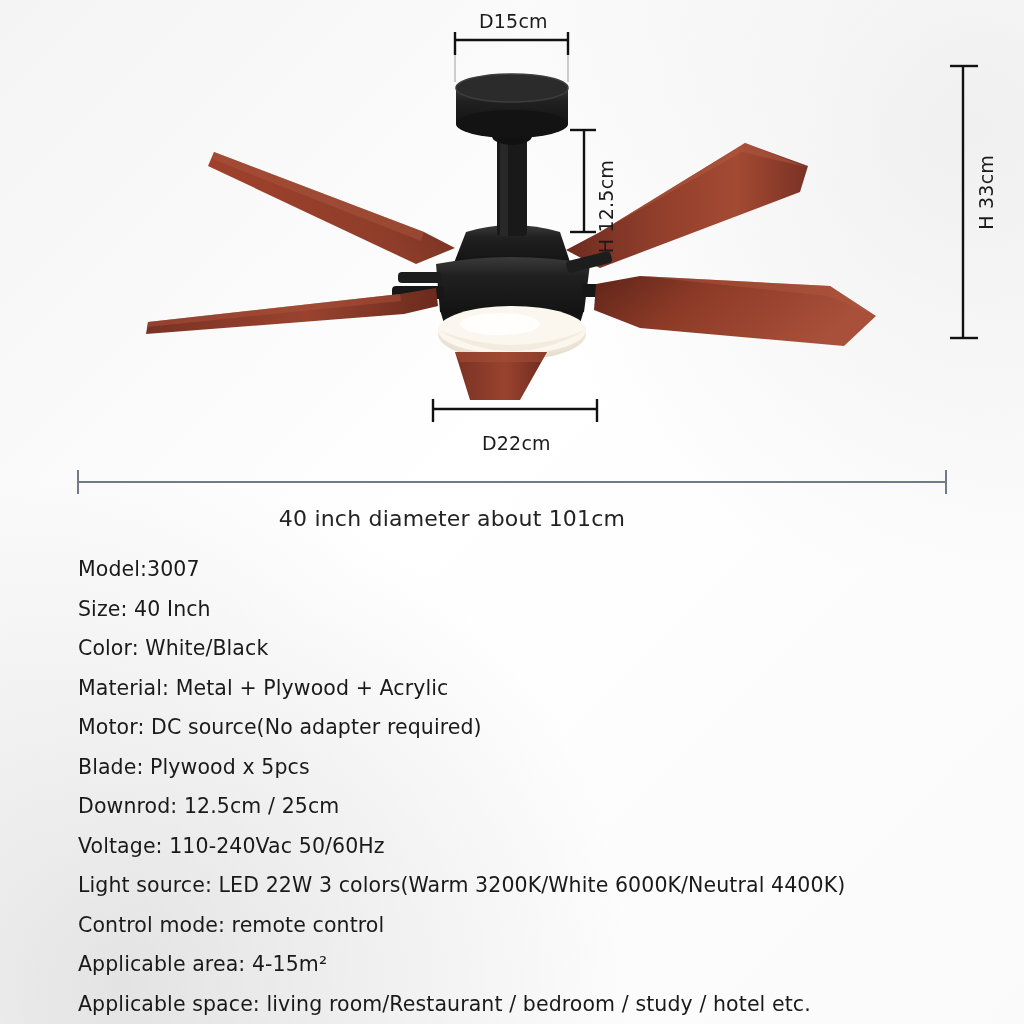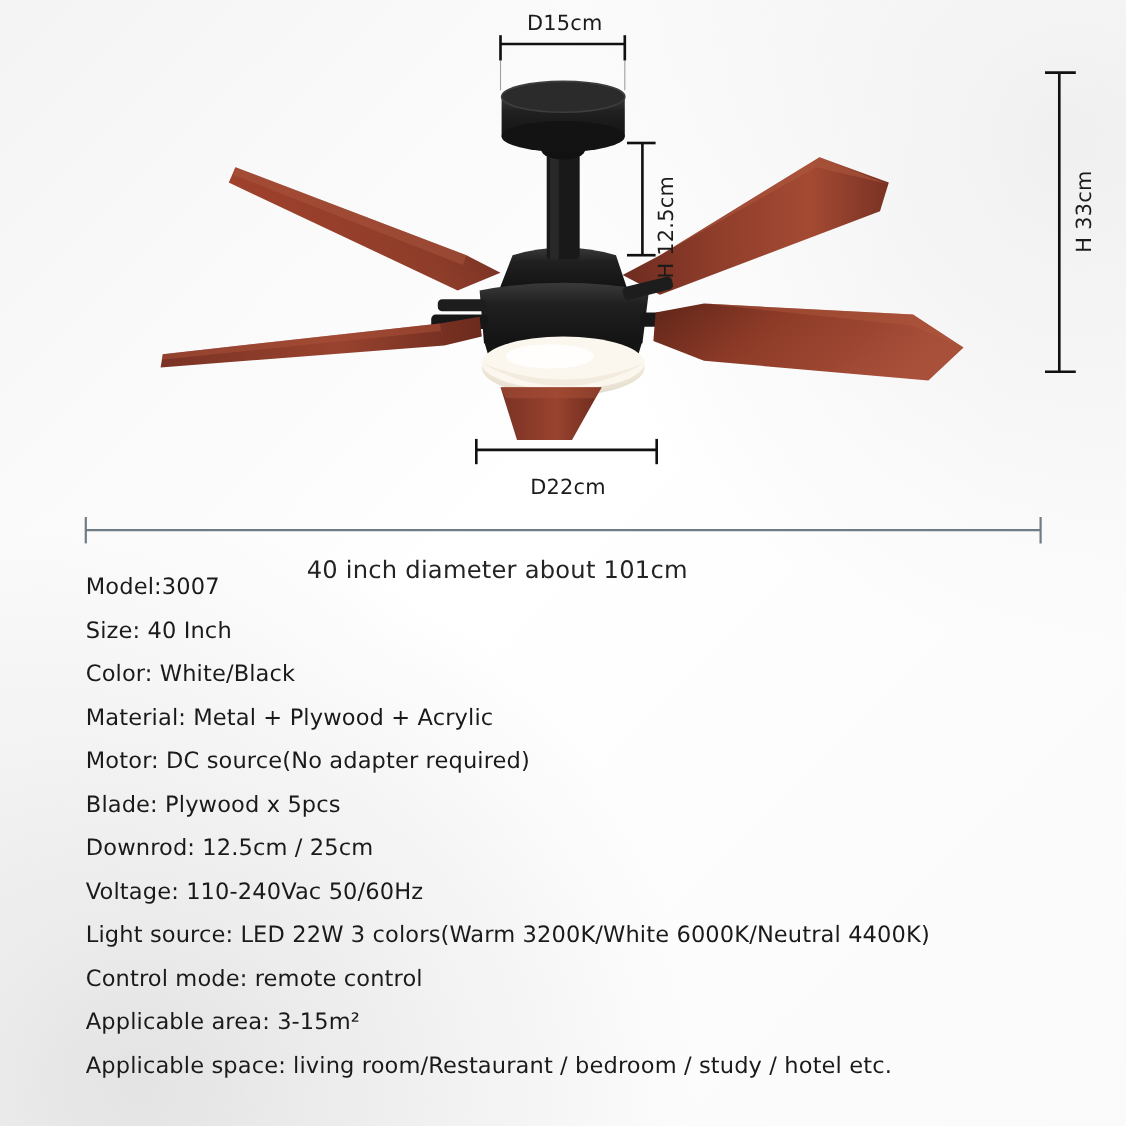--- a/index.html
+++ b/index.html
@@ -58,21 +58,21 @@
     width: 904px;
     text-align: center;
     font-size: 22px;
     color: #232323;
   }
 
   
   .specs {
     position: absolute;
     left: 78px;
-    top: 514px;
+    top: 550px;
     width: 900px;
   }
   .spec-line {
     font-size: 20.5px;
     line-height: 39.5px;
     color: #1a1a1a;
     white-space: nowrap;
     letter-spacing: .1px;
   }
 </style>
@@ -218,17 +218,17 @@
     <div class="spec-line">Model:3007</div>
     <div class="spec-line">Size: 40 Inch</div>
     <div class="spec-line">Color: White/Black</div>
     <div class="spec-line">Material: Metal + Plywood + Acrylic</div>
     <div class="spec-line">Motor: DC source(No adapter required)</div>
     <div class="spec-line">Blade: Plywood x 5pcs</div>
     <div class="spec-line">Downrod: 12.5cm / 25cm</div>
     <div class="spec-line">Voltage: 110-240Vac 50/60Hz</div>
     <div class="spec-line">Light source: LED 22W 3 colors(Warm 3200K/White 6000K/Neutral 4400K)</div>
     <div class="spec-line">Control mode: remote control</div>
-    <div class="spec-line">Applicable area: 3-15m²</div>
+    <div class="spec-line">Applicable area: 4-15m²</div>
     <div class="spec-line">Applicable space: living room/Restaurant / bedroom / study / hotel etc.</div>
   </div>
 
 </div>
 
 </body></html>

